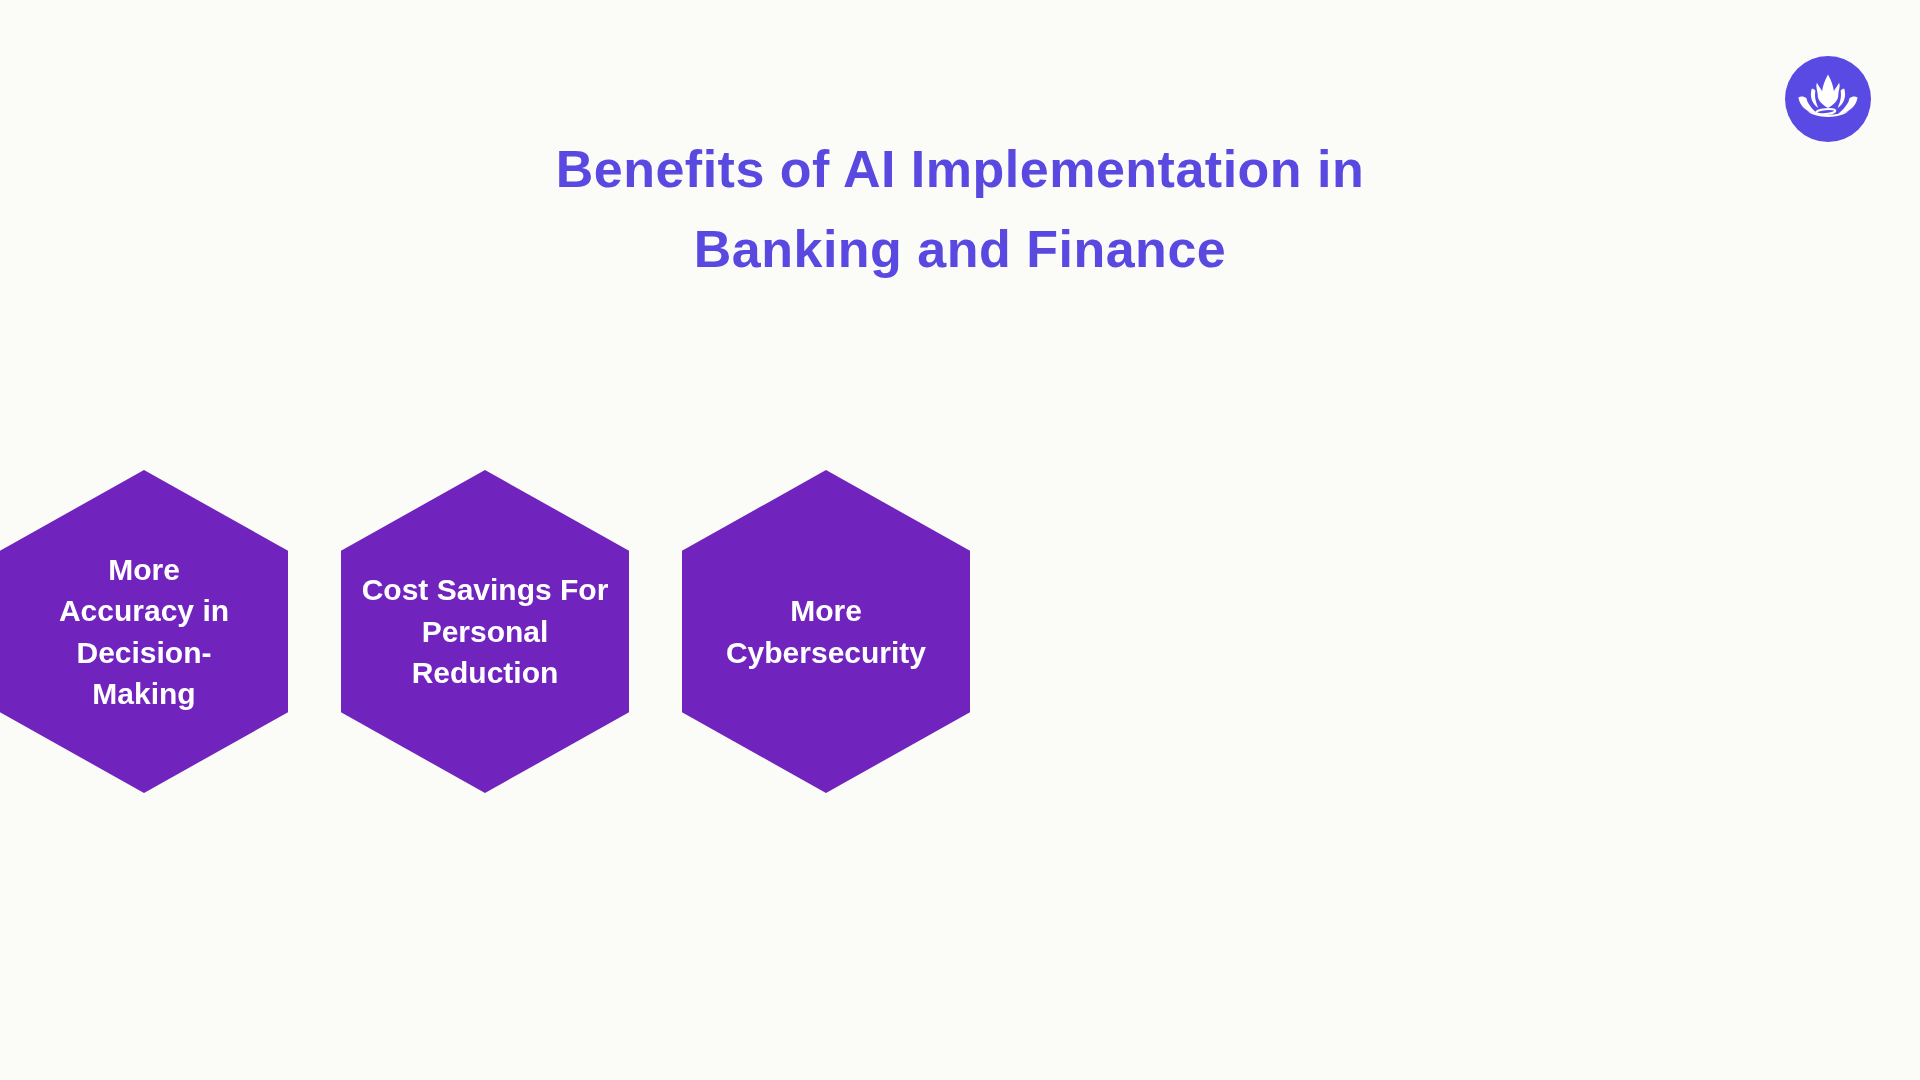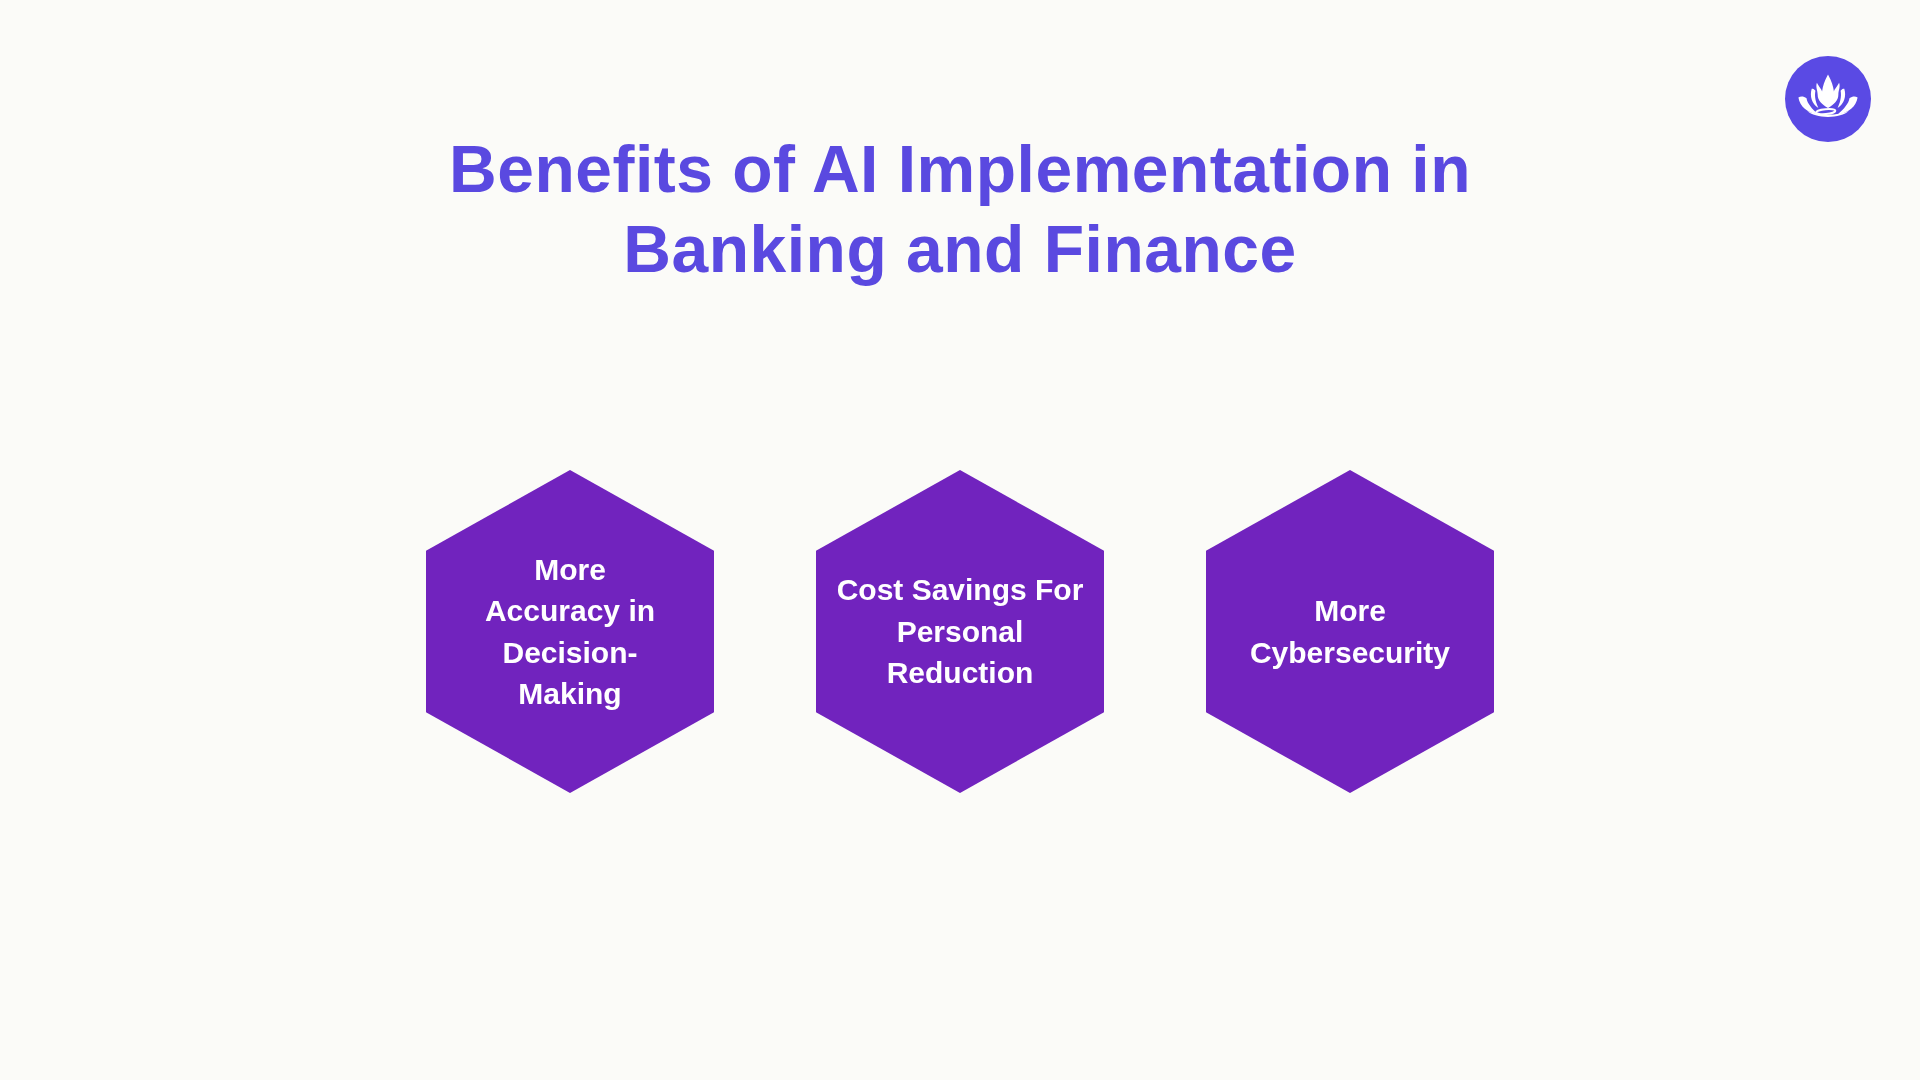--- a/index.html
+++ b/index.html
@@ -9,21 +9,21 @@
     overflow: hidden;
     background: var(--background, #FBFBF8);
     font-family: "Liberation Sans", sans-serif;
   }
   .page-title {
     position: absolute;
     top: 129px;
     left: 0;
     width: 100%;
     text-align: center;
-    font-size: 66px;
+    font-size: 52px;
     font-weight: 700;
     line-height: 80px;
     letter-spacing: 0.5px;
     color: var(--title, #5A49E0);
     white-space: pre-line;
   }
   .logo {
     position: absolute;
     left: 1785px;
     top: 56px;
@@ -35,22 +35,21 @@
     align-items: center;
     justify-content: center;
   }
   .logo svg { width: 74px; height: 74px; display: block; }
   .hex-row {
     position: absolute;
     top: 470px;
     left: 0;
     width: 100%;
     display: flex;
-    justify-content: center;
-    gap: 102px;
+    gap: 53px;
   }
   .hex {
     width: 288px;
     height: 323px;
     background: var(--hexagon, #7123BE);
     clip-path: polygon(50% 0%, 100% 25%, 100% 75%, 50% 100%, 0% 75%, 0% 25%);
     display: flex;
     align-items: center;
     justify-content: center;
   }

